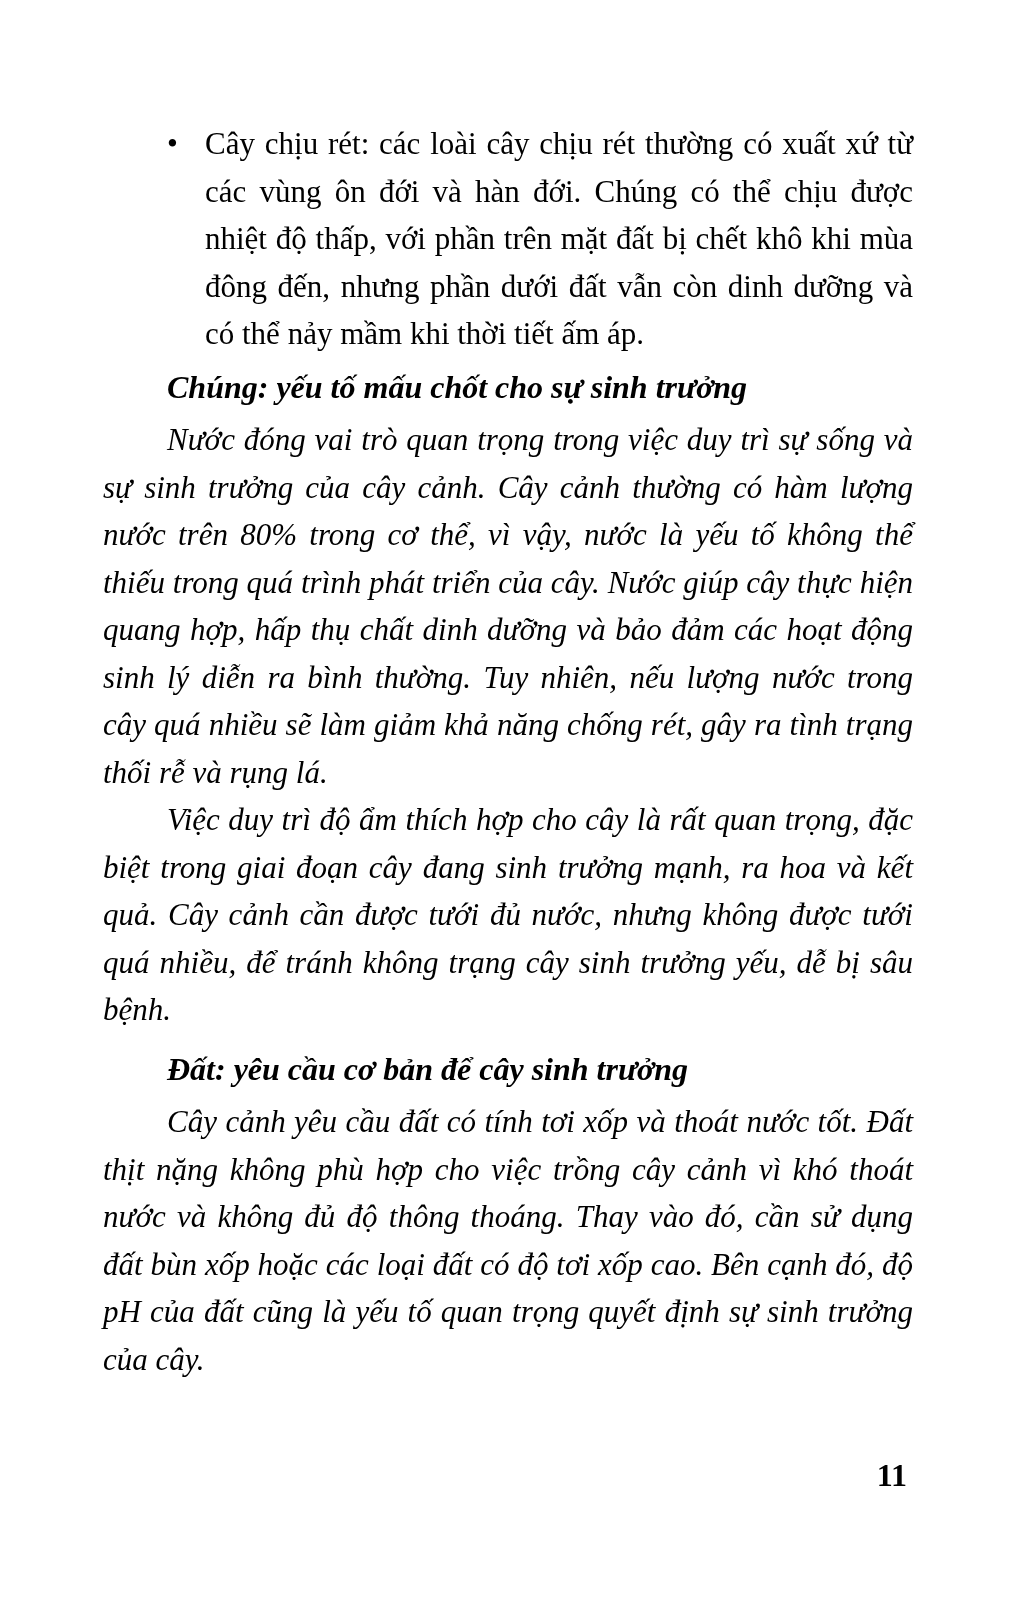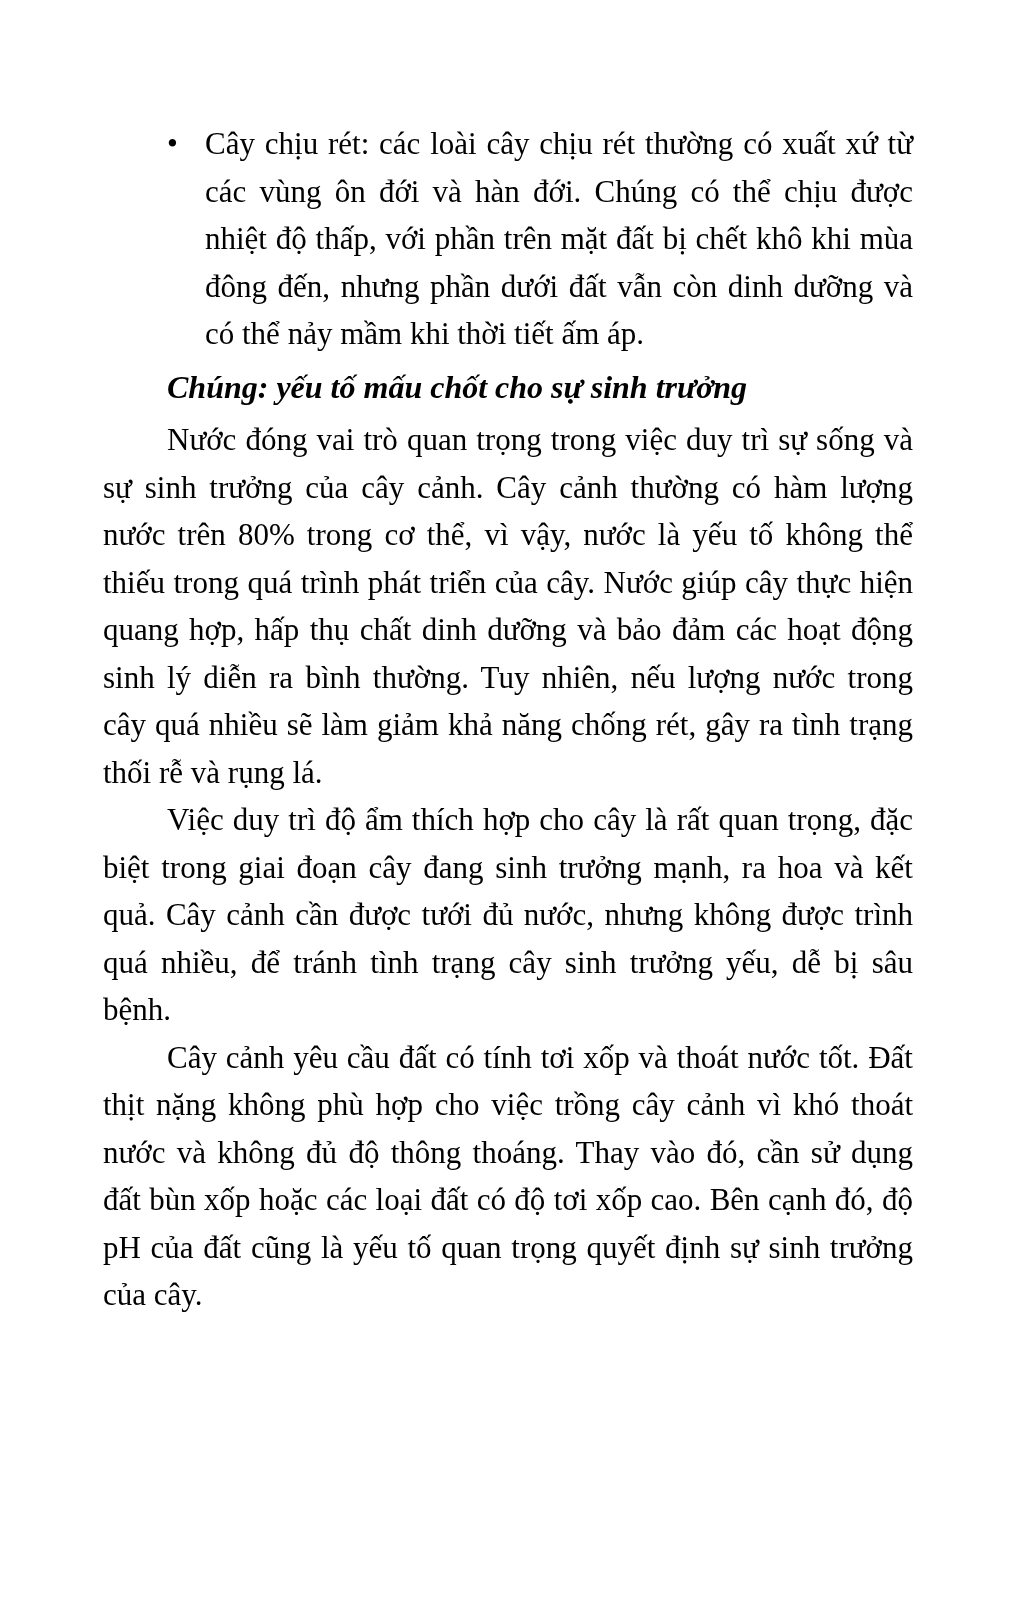--- a/index.html
+++ b/index.html
@@ -41,20 +41,21 @@
     text-indent: 64px;
     margin: 6px 0 5px 0;
   }
   .heading-soil {
     margin-top: 12px;
   }
   .para {
     margin: 0;
     text-align: justify;
     text-indent: 64px;
+    font-style: italic;
   }
   .page-number {
     margin-top: 74px;
     padding-right: 6px;
     text-align: right;
     font-weight: bold;
     font-size: 32px;
     line-height: 36px;
   }
 </style>
@@ -66,20 +67,22 @@
 
     <div class="bullet-item">
       <span class="bullet-marker">•</span>
       <span>Cây chịu rét: các loài cây chịu rét thường có xuất xứ từ các vùng ôn đới và hàn đới. Chúng có thể chịu được nhiệt độ thấp, với phần trên mặt đất bị chết khô khi mùa đông đến, nhưng phần dưới đất vẫn còn dinh dưỡng và có thể nảy mầm khi thời tiết ấm áp.</span>
     </div>
 
     <h2 class="heading">Chúng: yếu tố mấu chốt cho sự sinh trưởng</h2>
 
     <p class="para">Nước đóng vai trò quan trọng trong việc duy trì sự sống và sự sinh trưởng của cây cảnh. Cây cảnh thường có hàm lượng nước trên 80% trong cơ thể, vì vậy, nước là yếu tố không thể thiếu trong quá trình phát triển của cây. Nước giúp cây thực hiện quang hợp, hấp thụ chất dinh dưỡng và bảo đảm các hoạt động sinh lý diễn ra bình thường. Tuy nhiên, nếu lượng nước trong cây quá nhiều sẽ làm giảm khả năng chống rét, gây ra tình trạng thối rễ và rụng lá.</p>
 
-    <p class="para">Việc duy trì độ ẩm thích hợp cho cây là rất quan trọng, đặc biệt trong giai đoạn cây đang sinh trưởng mạnh, ra hoa và kết quả. Cây cảnh cần được tưới đủ nước, nhưng không được trình quá nhiều, để tránh tình trạng cây sinh trưởng yếu, dễ bị sâu bệnh.</p>
+    <p class="para">Việc duy trì độ ẩm thích hợp cho cây là rất quan trọng, đặc biệt trong giai đoạn cây đang sinh trưởng mạnh, ra hoa và kết quả. Cây cảnh cần được tưới đủ nước, nhưng không được tưới quá nhiều, để tránh không trạng cây sinh trưởng yếu, dễ bị sâu bệnh.</p>
 
+    <h2 class="heading heading-soil">Đất: yêu cầu cơ bản để cây sinh trưởng</h2>
 
     <p class="para">Cây cảnh yêu cầu đất có tính tơi xốp và thoát nước tốt. Đất thịt nặng không phù hợp cho việc trồng cây cảnh vì khó thoát nước và không đủ độ thông thoáng. Thay vào đó, cần sử dụng đất bùn xốp hoặc các loại đất có độ tơi xốp cao. Bên cạnh đó, độ pH của đất cũng là yếu tố quan trọng quyết định sự sinh trưởng của cây.</p>
 
+    <div class="page-number">11</div>
 
   </div>
 </div>
 
 </body></html>

